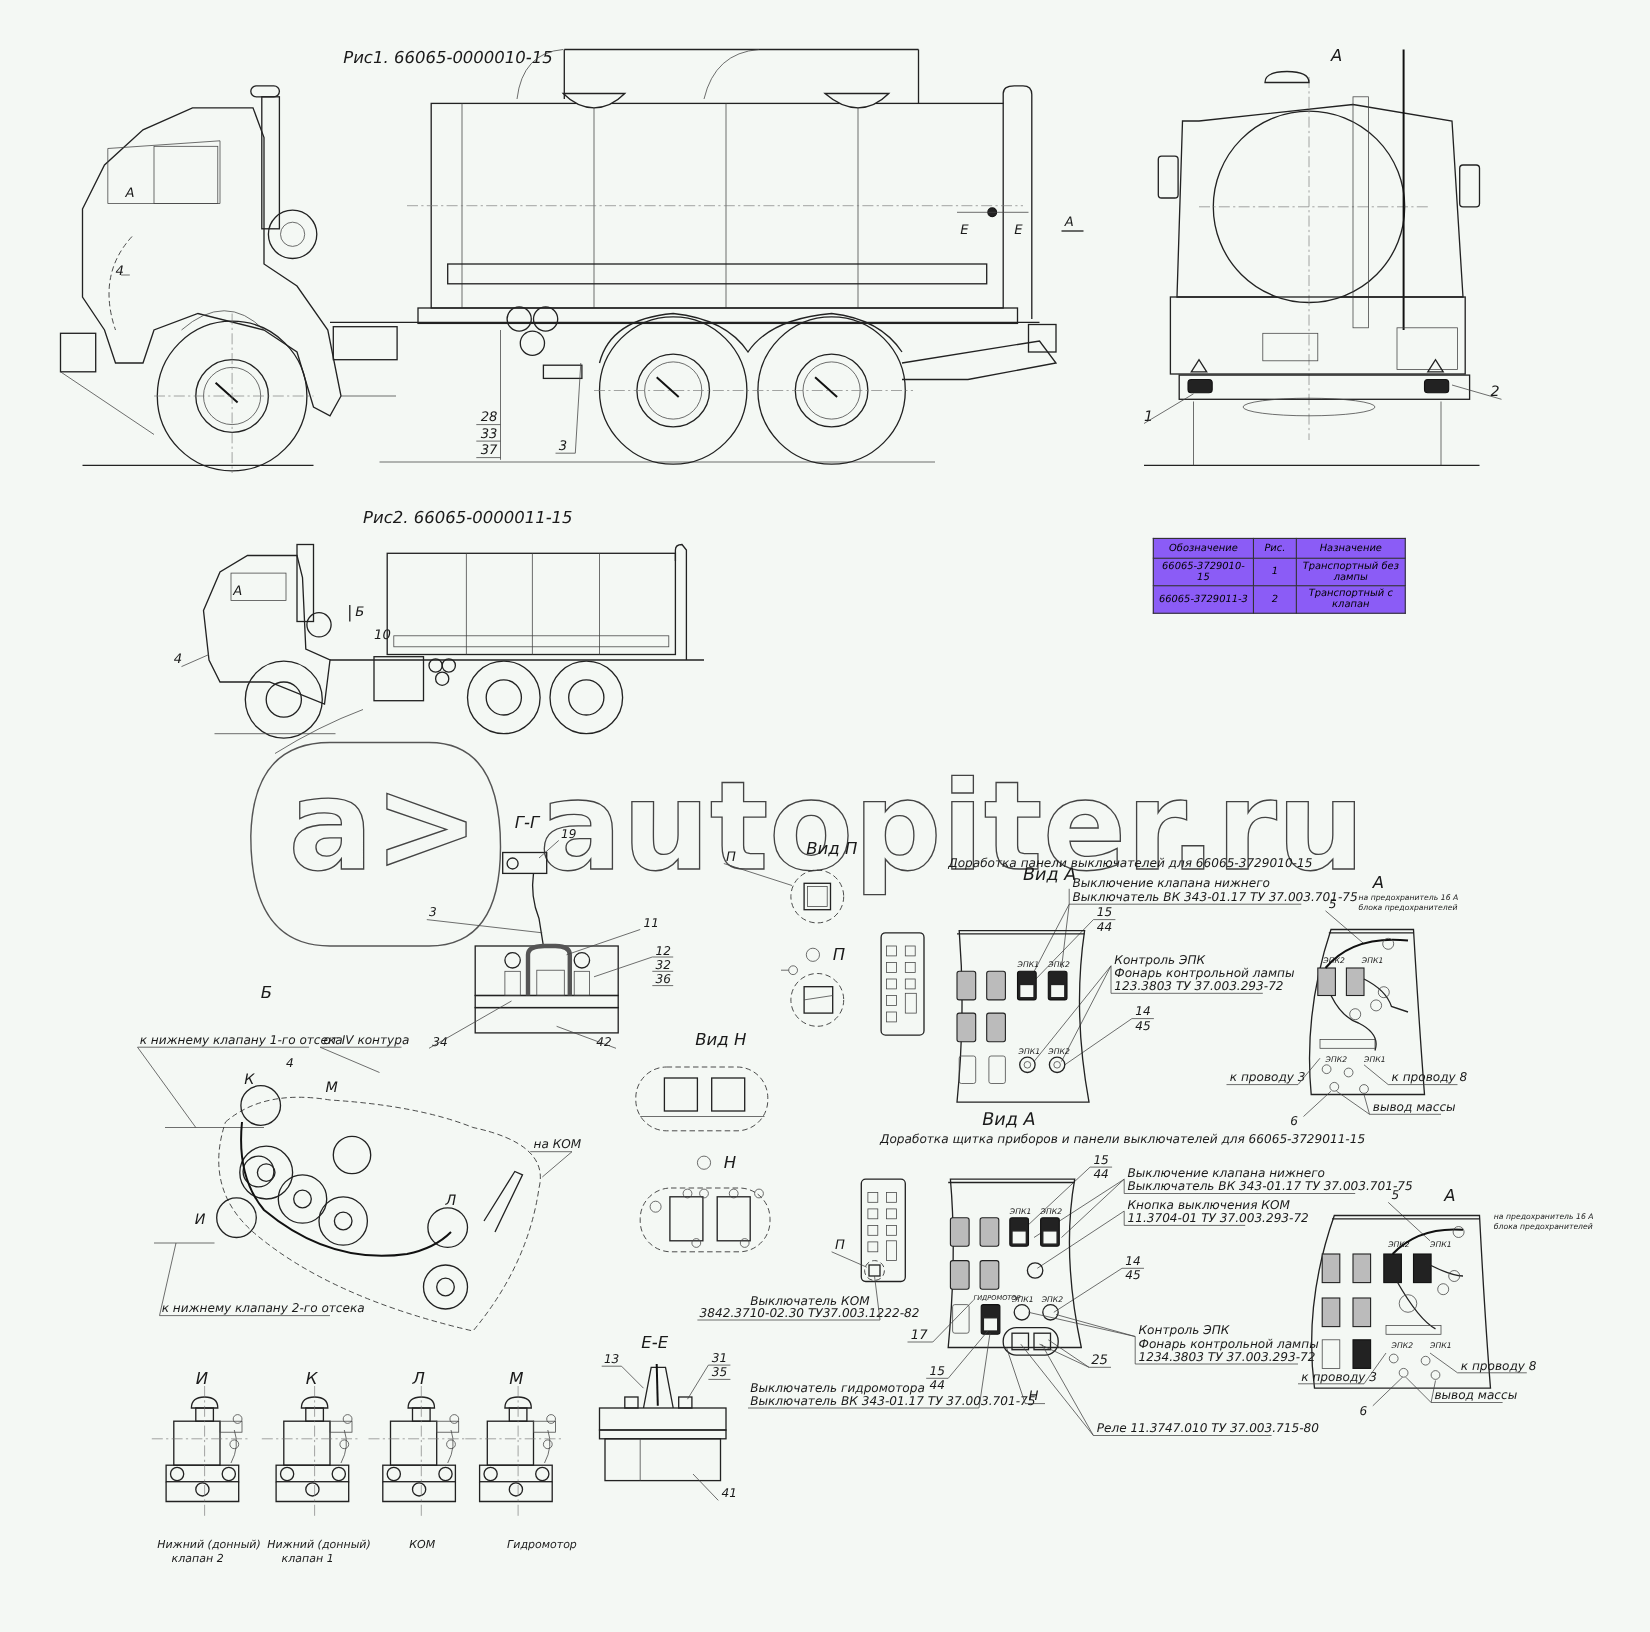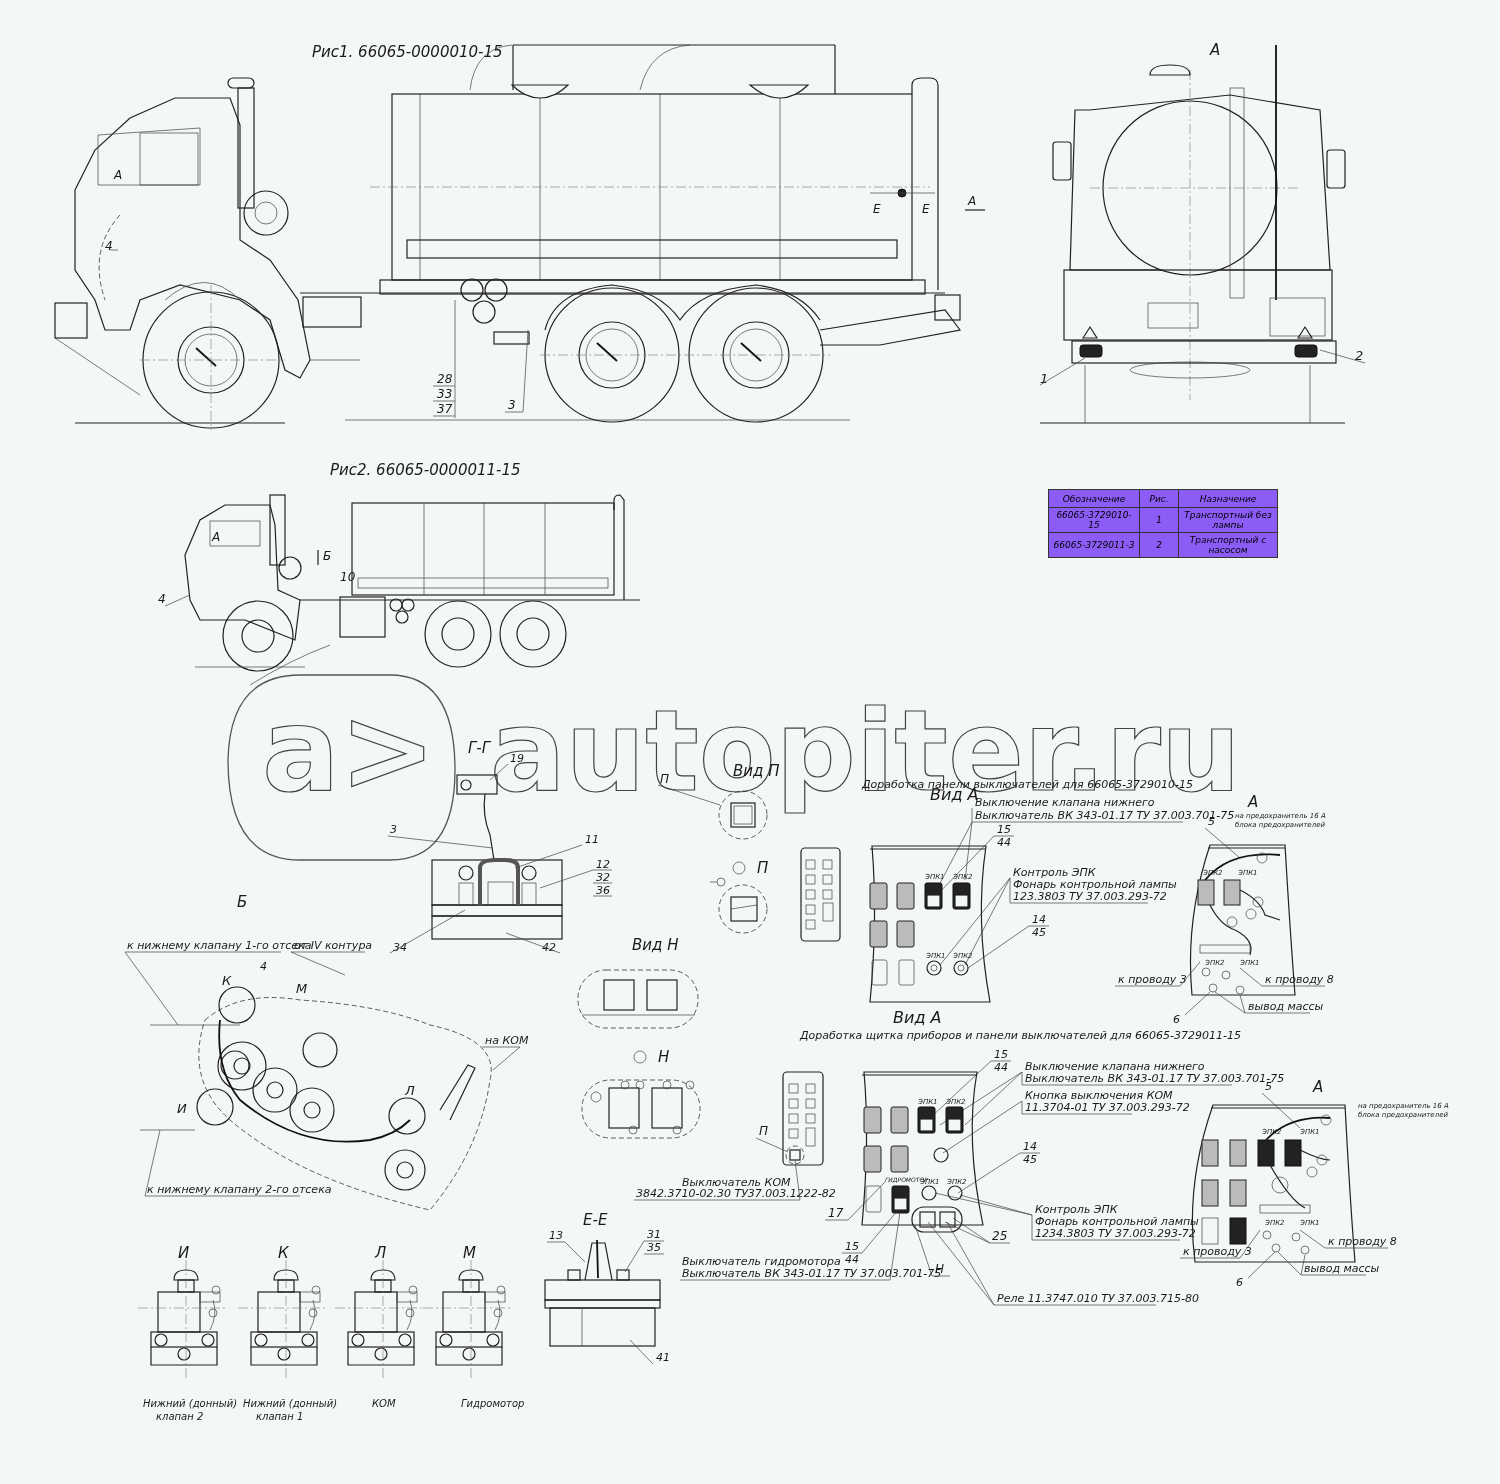--- a/index.html
+++ b/index.html
@@ -647,16 +647,16 @@
   </thead>
   <tbody>
     <tr>
       <td>66065-3729010-15</td>
       <td>1</td>
       <td>Транспортный без лампы</td>
     </tr>
     <tr>
       <td>66065-3729011-3</td>
       <td>2</td>
-      <td>Транспортный с насосом</td>
+      <td>Транспортный с клапан</td>
     </tr>
   </tbody>
 </table>
 
 </body></html>

